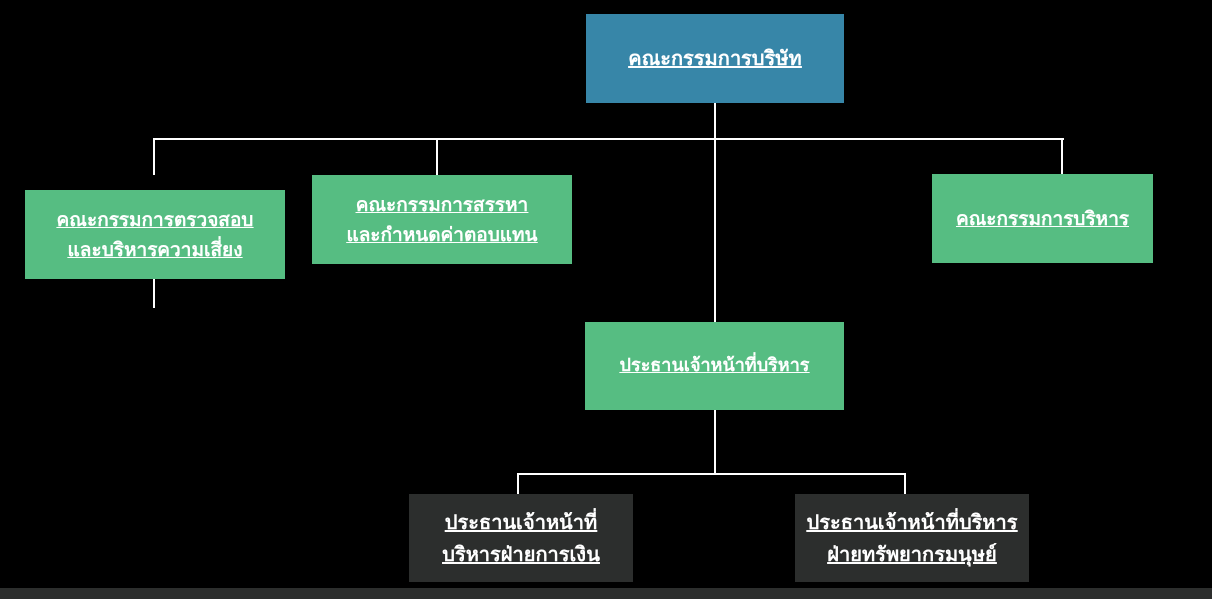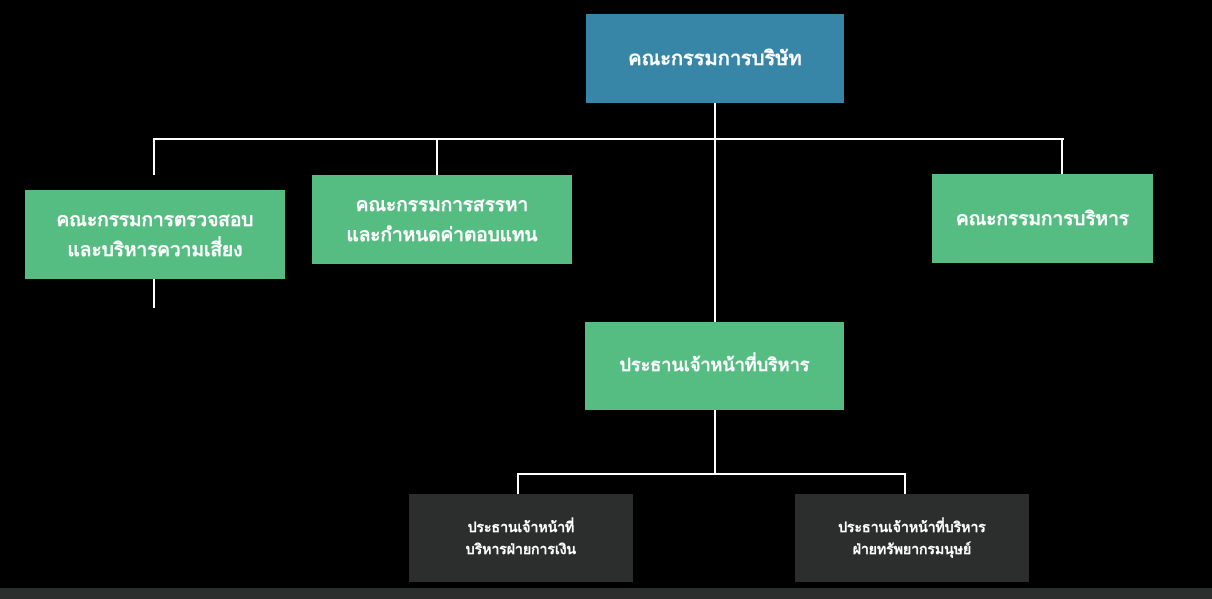--- a/index.html
+++ b/index.html
@@ -3,21 +3,21 @@
 <meta charset="utf-8">
 <style>
   :root {
     --background: #000000;
     --board-fill: #3786a8;
     --committee-fill: #56bd82;
     --office-fill: #2c2e2d;
     --connector: #ffffff;
     --text: #ffffff;
   }
-  * { margin: 0; padding: 0; box-sizing: border-box; }
+  * { margin: 0; padding: 0; box-sizing: border-box; text-decoration: underline; }
   html, body { background: var(--background); }
   .canvas {
     position: relative;
     width: 1212px;
     height: 599px;
     background: var(--background);
     overflow: hidden;
     font-family: "Liberation Sans", "DejaVu Sans", sans-serif;
   }
   .node {
@@ -27,21 +27,21 @@
     justify-content: center;
     text-align: center;
     color: var(--text);
     font-weight: bold;
     line-height: 1.55;
   }
   .node span { white-space: pre-line; }
   .board     { background: var(--board-fill); font-size: 20px; }
   .committee { background: var(--committee-fill); font-size: 19px; }
   .office    { background: var(--office-fill); font-size: 20px; }
-  .office.small { font-size: 14px; line-height: 1.6; }
+  .office.small { font-size: 20px; line-height: 1.6; }
   .ceo       { background: var(--committee-fill); font-size: 18px; }
   .line { position: absolute; background: var(--connector); }
   .bottom-strip {
     position: absolute;
     left: 0; top: 588px; width: 1212px; height: 11px;
     background: var(--office-fill);
   }
 </style>
 </head>
 <body>

